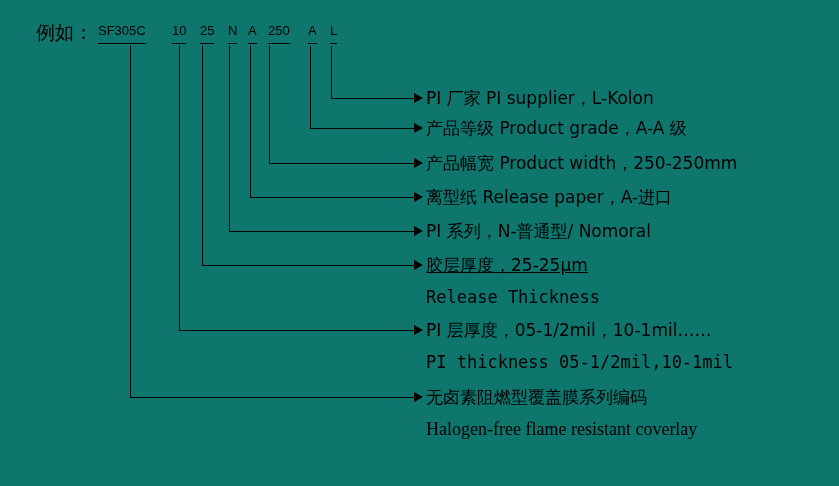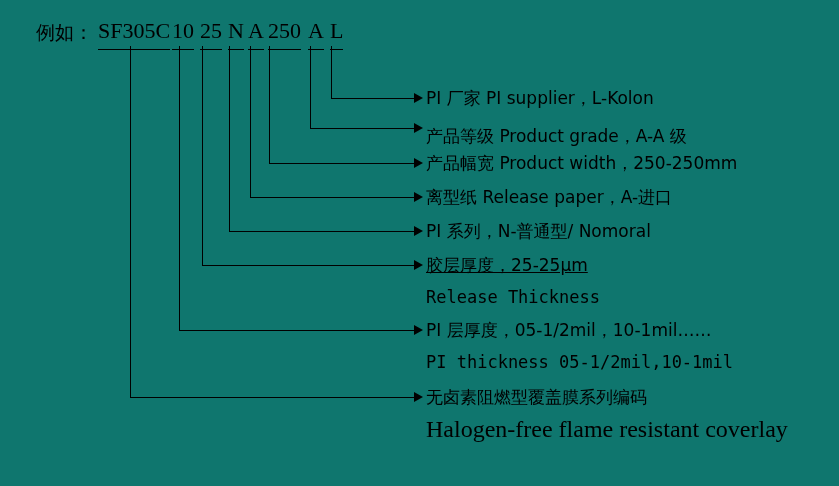--- a/index.html
+++ b/index.html
@@ -22,25 +22,25 @@
   .lead-label {
     left: 36px;
     top: 20px;
     font-size: 19px;
     font-family: "DejaVu Sans", sans-serif;
     letter-spacing: 0px;
     white-space: nowrap;
   }
   .code-seg {
     top: 20px;
-    font-size: 22px;
-    font-family: Liberation Serif, serif;
+    font-size: 13px;
+    font-family: Liberation Sans, sans-serif;
     white-space: nowrap;
     border-bottom: 1.5px solid #000;
-    padding-bottom: 7px;
+    padding-bottom: 1px;
     line-height: 22px;
   }
 
   
   .vline {
     width: 0;
     border-left: 1.5px solid #000;
   }
   .hline {
     height: 0;
@@ -58,21 +58,21 @@
     font-size: 17px;
     font-family: "DejaVu Sans", sans-serif;
     white-space: nowrap;
     line-height: 20px;
   }
   .desc.mono {
     font-family: "DejaVu Sans Mono", monospace;
   }
   .desc.serif {
     font-family: "Liberation Serif", serif;
-    font-size: 24px;
+    font-size: 18px;
   }
 </style>
 </head>
 <body>
 
 <div id="root">
 
   <div class="abs lead-label">例如：</div>
 
   <div class="abs code-seg" style="left:98px;">SF305C</div>
@@ -110,21 +110,21 @@
 
   <div class="abs vline" style="left:179px; top:46px; height:284px;"></div>
   <div class="abs hline" style="left:179px; top:330px; width:235px;"></div>
   <div class="abs arrow" style="left:414px; top:325px;"></div>
 
   <div class="abs vline" style="left:130px; top:46px; height:351px;"></div>
   <div class="abs hline" style="left:130px; top:397px; width:284px;"></div>
   <div class="abs arrow" style="left:414px; top:392px;"></div>
 
   <div class="abs desc" style="left:426px; top:88px;">PI 厂家 PI supplier，L-Kolon</div>
-  <div class="abs desc" style="left:426px; top:118px;margin-top:8px;">产品等级 Product grade，A-A 级</div>
+  <div class="abs desc" style="left:426px; top:118px;">产品等级 Product grade，A-A 级</div>
   <div class="abs desc" style="left:426px; top:153px;">产品幅宽 Product width，250-250mm</div>
   <div class="abs desc" style="left:426px; top:187px;text-align:center;">离型纸 Release paper，A-进口</div>
   <div class="abs desc" style="left:426px; top:221px;">PI 系列，N-普通型/ Nomoral</div>
 
   <div class="abs desc" style="left:426px; top:255px;text-decoration:underline;">胶层厚度，25-25μm</div>
   <div class="abs desc mono" style="left:426px; top:287px;">Release Thickness</div>
 
   <div class="abs desc" style="left:426px; top:320px;">PI 层厚度，05-1/2mil，10-1mil……</div>
   <div class="abs desc mono" style="left:426px; top:352px;">PI thickness 05-1/2mil,10-1mil</div>
 

